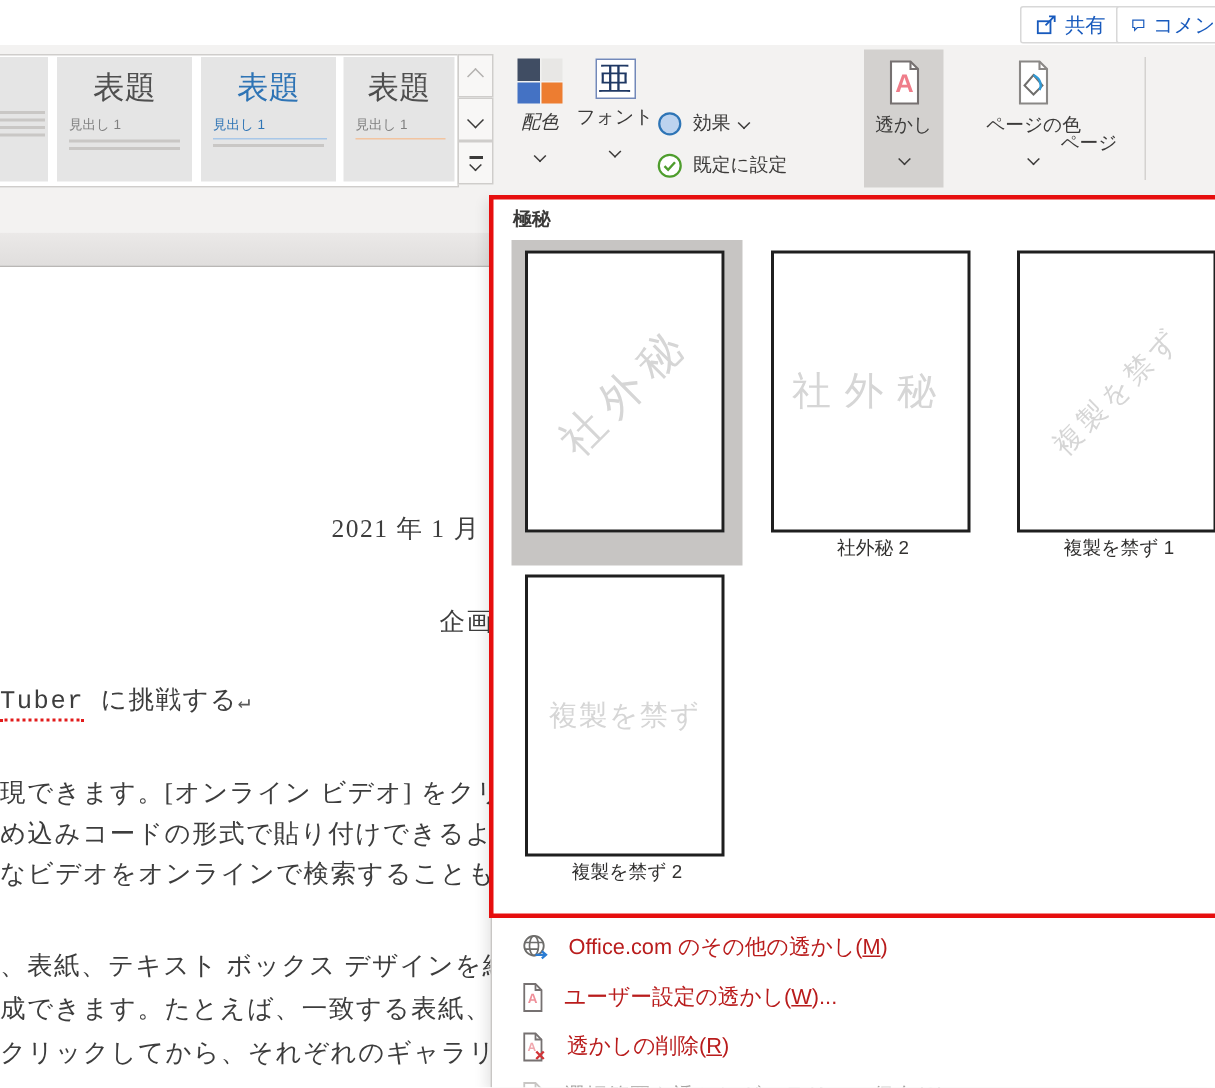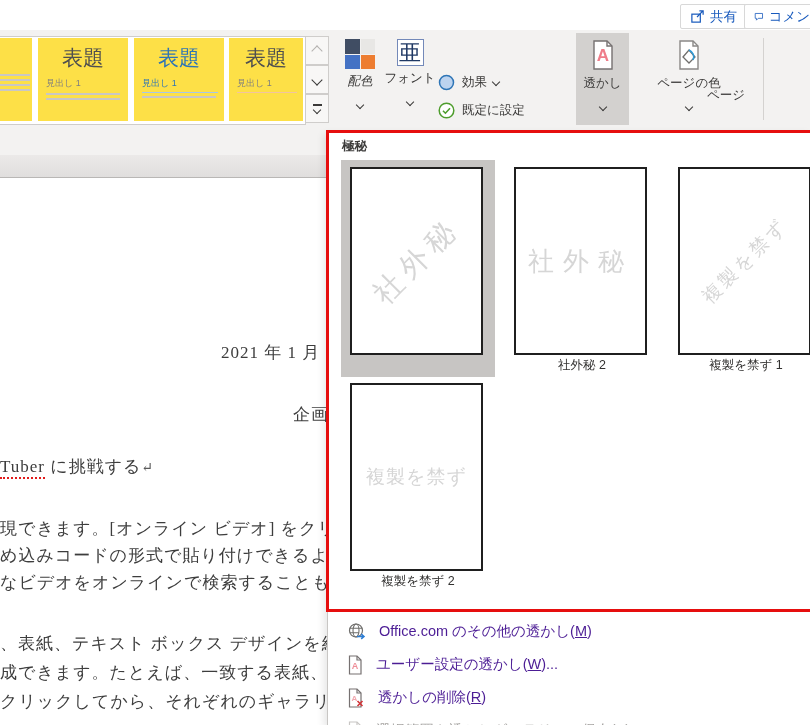--- a/index.html
+++ b/index.html
@@ -12,21 +12,21 @@
     border-radius:2px;box-sizing:border-box;white-space:nowrap;}
   #share-btn{left:680px;}
   #comments-btn{left:744px;width:90px;}
 
   
   .ribbon{position:absolute;left:0;top:30px;width:810px;height:125px;background:#f3f2f1;}
   .redge{position:absolute;left:0;top:155px;width:810px;height:22px;
     background:linear-gradient(#ebe9e8,#e0dedd);border-bottom:1px solid #b9b7b5;}
 
   .sgal{position:absolute;left:-60px;top:36px;width:364px;height:87px;background:#fff;border:1px solid #cfcdcb;}
-  .scard{position:absolute;top:38px;height:83px;background:#fde047;overflow:hidden;}
+  .scard{position:absolute;top:38px;height:83px;background:#e5e5e5;overflow:hidden;}
   .sc-title{font-family:"Liberation Serif","DejaVu Serif",serif;font-size:21px;color:#4f4f4f;
     text-align:center;margin-top:8px;line-height:24px;}
   .sc-head{font-size:9px;color:#7f7f7f;margin:7px 6px 0 8px;}
   .tline{height:2px;background:#c9c7c5;margin:3px 8px 0 8px;}
   .gbtn{position:absolute;left:305px;width:24px;height:29px;background:#f8f7f6;border:1px solid #cfcdcb;
     display:flex;align-items:center;justify-content:center;box-sizing:border-box;}
   .chv{display:inline-block;width:7px;height:7px;border-right:1.5px solid #3b3a39;
     border-bottom:1.5px solid #3b3a39;transform:rotate(45deg);}
   .chv.up{transform:rotate(-135deg);}
   .chv.dis{border-color:#b3b1af;}
@@ -66,21 +66,21 @@
   .wpage{position:absolute;left:9px;top:7px;width:133px;height:188px;background:#fff;
     border:2px solid #1f1f1f;box-sizing:border-box;overflow:hidden;}
   .wm{position:absolute;top:50%;left:50%;white-space:nowrap;color:#d6d6d6;
     font-family:"Liberation Serif","DejaVu Serif",serif;}
   .wm.diag1{transform:translate(-50%,-50%) rotate(-45deg);font-size:29px;letter-spacing:7px;}
   .wm.horiz1{transform:translate(-50%,-50%);font-size:26px;letter-spacing:9px;}
   .wm.diag2{transform:translate(-50%,-50%) rotate(-45deg);font-size:19px;letter-spacing:3px;}
   .wm.horiz2{transform:translate(-50%,-50%);font-size:19px;letter-spacing:1px;}
   .tlabel{position:absolute;left:0;bottom:3px;width:100%;text-align:center;font-size:12.5px;color:#323130;}
   .mrow{position:absolute;left:0;width:483px;height:33px;display:flex;align-items:center;
-    padding-left:19px;box-sizing:border-box;gap:13px;font-size:14.5px;color:#4c1d95;white-space:nowrap;}
+    padding-left:19px;box-sizing:border-box;gap:13px;font-size:14.5px;color:#b91c1c;white-space:nowrap;}
   .mrow .u{text-decoration:underline;}
   .mrow.dis{color:#a6a4a2;}
 
   
   .ann{position:absolute;left:326px;top:130px;width:560px;height:482px;
     border:3px solid #e60e0e;box-sizing:border-box;pointer-events:none;}
 </style>
 </head>
 <body>
 
@@ -209,21 +209,21 @@
       <rect x="6" y="9" width="14" height="17" fill="none" stroke="#e36c0a" stroke-width="2.4"></rect>
     </svg>
     <span class="lbl">ページ</span>
     <span class="lbl" style="margin-top:0;">罫線</span>
   </div>
 
   <div class="vsep"></div>
 
   <div class="dline" style="left:221px;top:341px;">2021 年 1 月 2</div>
   <div class="dline" style="left:293px;top:403px;">企画</div>
-  <div class="dline" style="left:0;top:455px;">
+  <div class="dline" style="left:0;top:455px;font-family:Liberation Mono, monospace;">
     <span class="spell">Tuber</span><span> に挑戦する</span><span class="pmark">↵</span>
   </div>
   <div class="dline" style="left:0;top:517px;">現できます。[オンライン ビデオ] をクリッ</div>
   <div class="dline" style="left:0;top:544px;">め込みコードの形式で貼り付けできるよう</div>
   <div class="dline" style="left:0;top:571px;">なビデオをオンラインで検索することもで</div>
   <div class="dline" style="left:0;top:632px;">、表紙、テキスト ボックス デザインを組</div>
   <div class="dline" style="left:0;top:661px;">成できます。たとえば、一致する表紙、ヘ</div>
   <div class="dline" style="left:0;top:690px;">クリックしてから、それぞれのギャラリー</div>
 
   <div class="dd">

